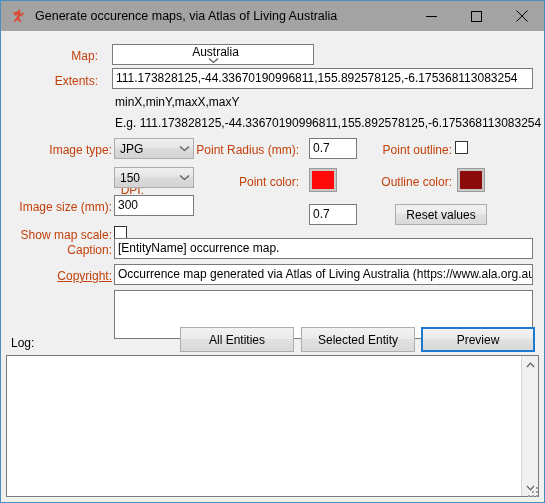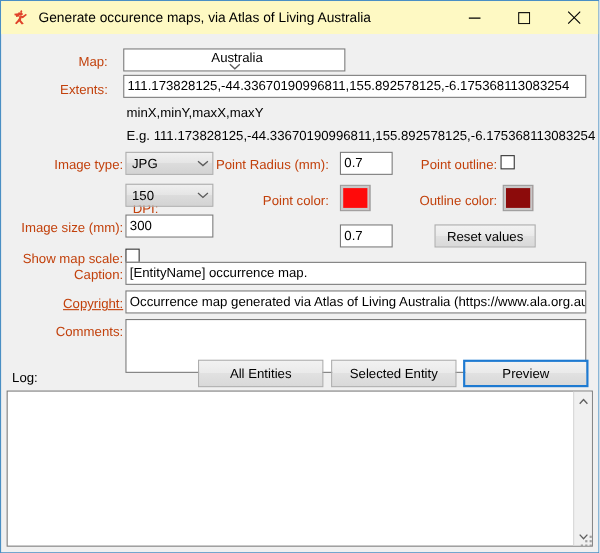--- a/index.html
+++ b/index.html
@@ -20,21 +20,21 @@
     background: #f0f0f0;
     overflow: hidden;
   }
 
   
   .titlebar {
     position: absolute;
     left: 0; top: 0;
     width: 543px;
     height: 30px;
-    background: #fef9c3;
+    background: #a3a3a3;
     display: flex;
     align-items: center;
   }
   .title-icon {
     width: 18px;
     height: 18px;
     margin-left: 9px;
     margin-right: 7px;
     flex: 0 0 auto;
     display: block;
@@ -308,21 +308,20 @@
     <div class="swatch" id="swatch-outline" style="left: 456px; top: 138px; background: rgb(140, 11, 11);"></div>
 
     <div class="btn" style="left:393px; top:173px; width:92px; height:21px;">Reset values</div>
 
     <div class="lbl" style="left:0px; top:212px; width:110px;">Caption:</div>
     <div class="tbox" style="left:112px; top:207px; width:419px; height:21px;">[EntityName] occurrence map.</div>
 
     <div class="lbl" style="left:0px; top:238px; width:110px;text-decoration:underline;">Copyright:</div>
     <div class="tbox" style="left:112px; top:233px; width:419px; height:21px;">Occurrence map generated via Atlas of Living Australia (https://www.ala.org.au).</div>
 
-    <div class="lbl" style="left:0px; top:263px; width:110px;">Comments:</div>
     <div class="tbox" style="left:112px; top:259px; width:419px; height:49px;"></div>
 
     <div class="btn" style="left:178px; top:296px; width:114px; height:25px;">All Entities</div>
     <div class="btn" style="left:299px; top:296px; width:114px; height:25px;">Selected Entity</div>
     <div class="btn default" style="left:419px; top:296px; width:114px; height:25px;">Preview</div>
 
     <div class="static-text" style="left:9px; top:305px;">Log:</div>
 
     <div class="log-wrap" style="left:4px; top:324px; width:533px; height:142px;">
       <div class="log-text"></div>

